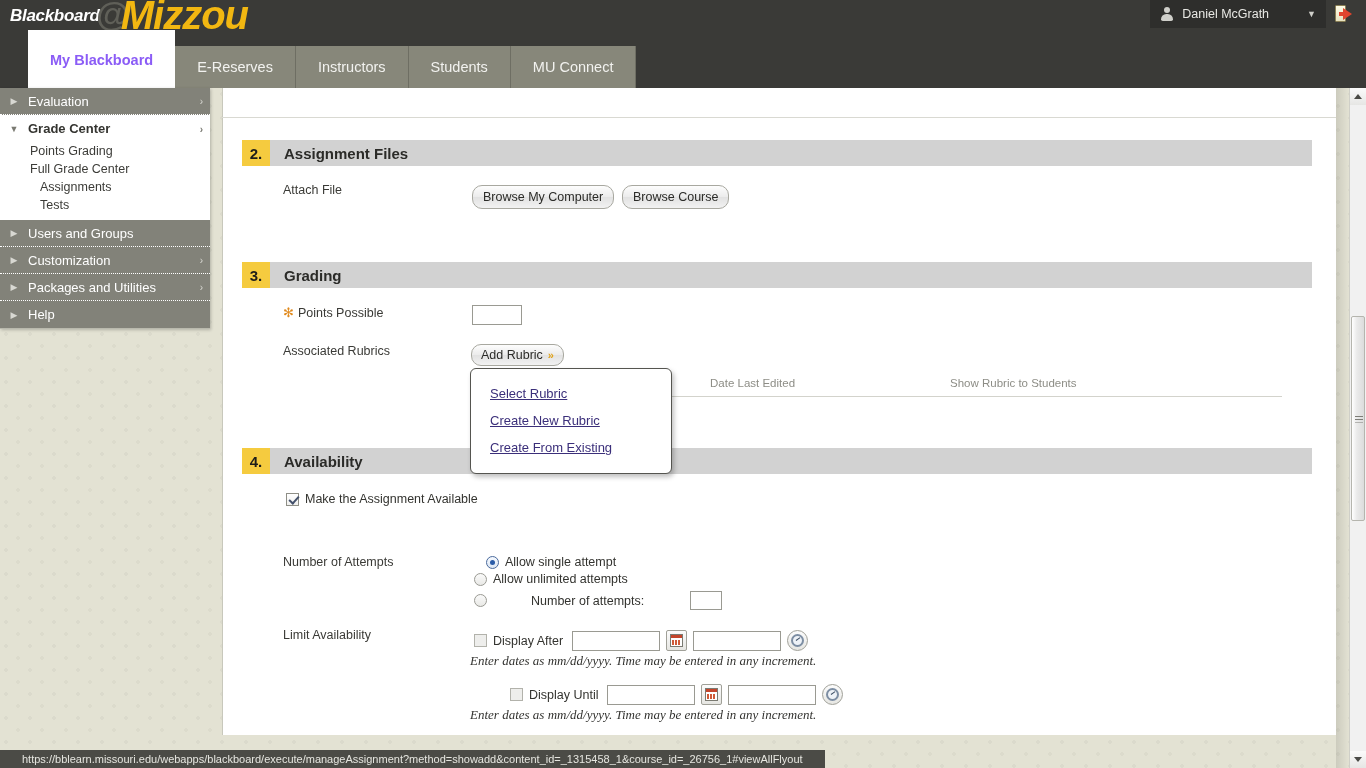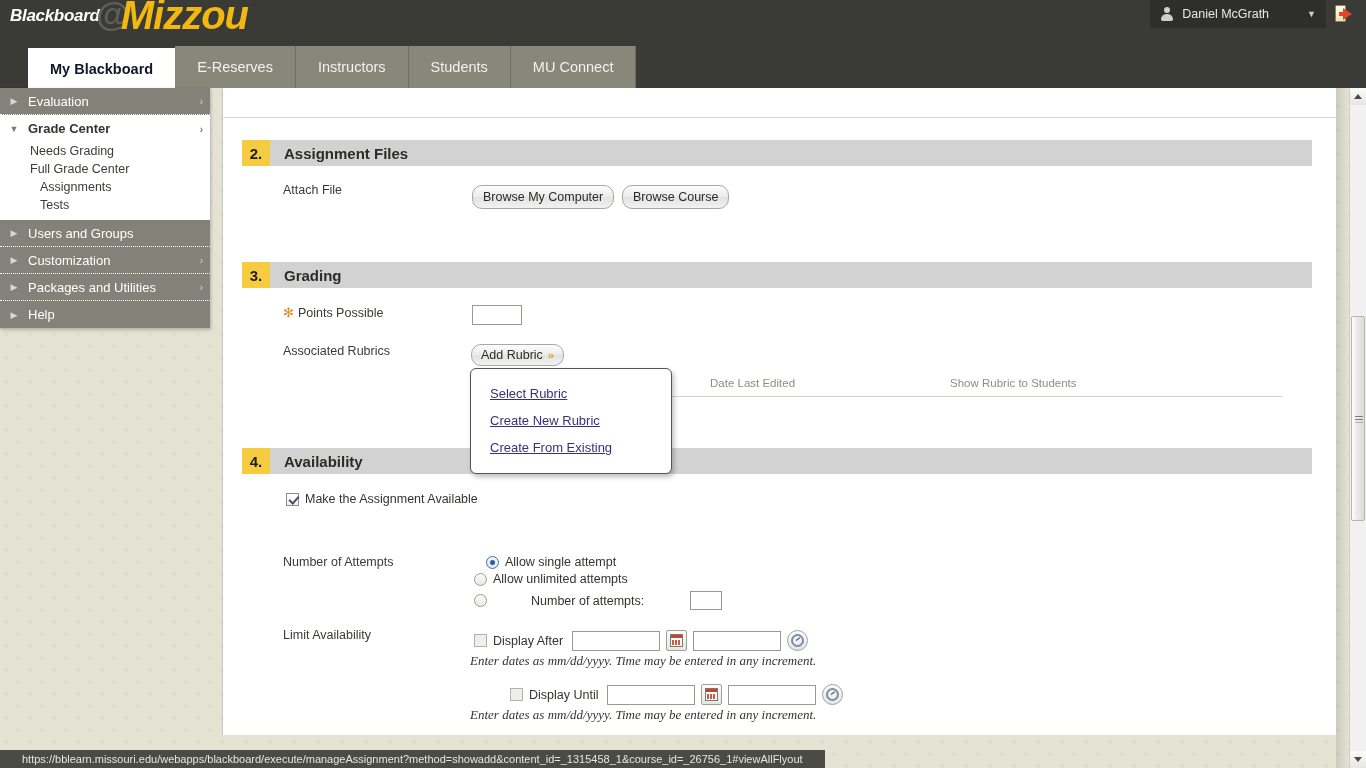--- a/index.html
+++ b/index.html
@@ -124,23 +124,23 @@
     padding: 0 22px;
     display: flex; align-items: center; justify-content: center;
     color: #f2f2ef; font-size: 14.5px;
     background: #87877a;
     border-right: 1px solid #6e6e63;
     cursor: pointer;
   }
   .tab.first { border-left: 1px solid #6e6e63; }
   .tab.active {
     background: #ffffff;
-    color: #0f172a; font-weight: bold;
+    color: #8b5cf6; font-weight: bold;
     border: none;
-    height: 39px;
+    height: 57px;
     box-shadow: 0 -1px 0 #ffffff;
   }
 
   
   .course-menu {
     position: absolute; left: 0; top: 88px;
     width: 210px;
     background: #ffffff;
     border-bottom: 1px solid #b9b9ad;
     box-shadow: 1px 1px 3px rgba(0,0,0,0.22);
@@ -486,21 +486,21 @@
       <span class="cm-chev">›</span>
     </div>
 
     <div class="cm-item open">
       <span class="cm-arrow">▼</span>
       <span>Grade Center</span>
       <span class="cm-chev">›</span>
     </div>
 
     <div class="cm-sub">
-      <div class="cm-subitem">Needs Grading</div>
+      <div class="cm-subitem">Points Grading</div>
       <div class="cm-subitem">Full Grade Center</div>
       <div class="cm-subitem indent2">Assignments</div>
       <div class="cm-subitem indent2">Tests</div>
     </div>
 
     <div class="cm-item" style="margin-top:6px">
       <span class="cm-arrow">▶</span>
       <span>Users and Groups</span>
     </div>
     <div class="cm-item">

